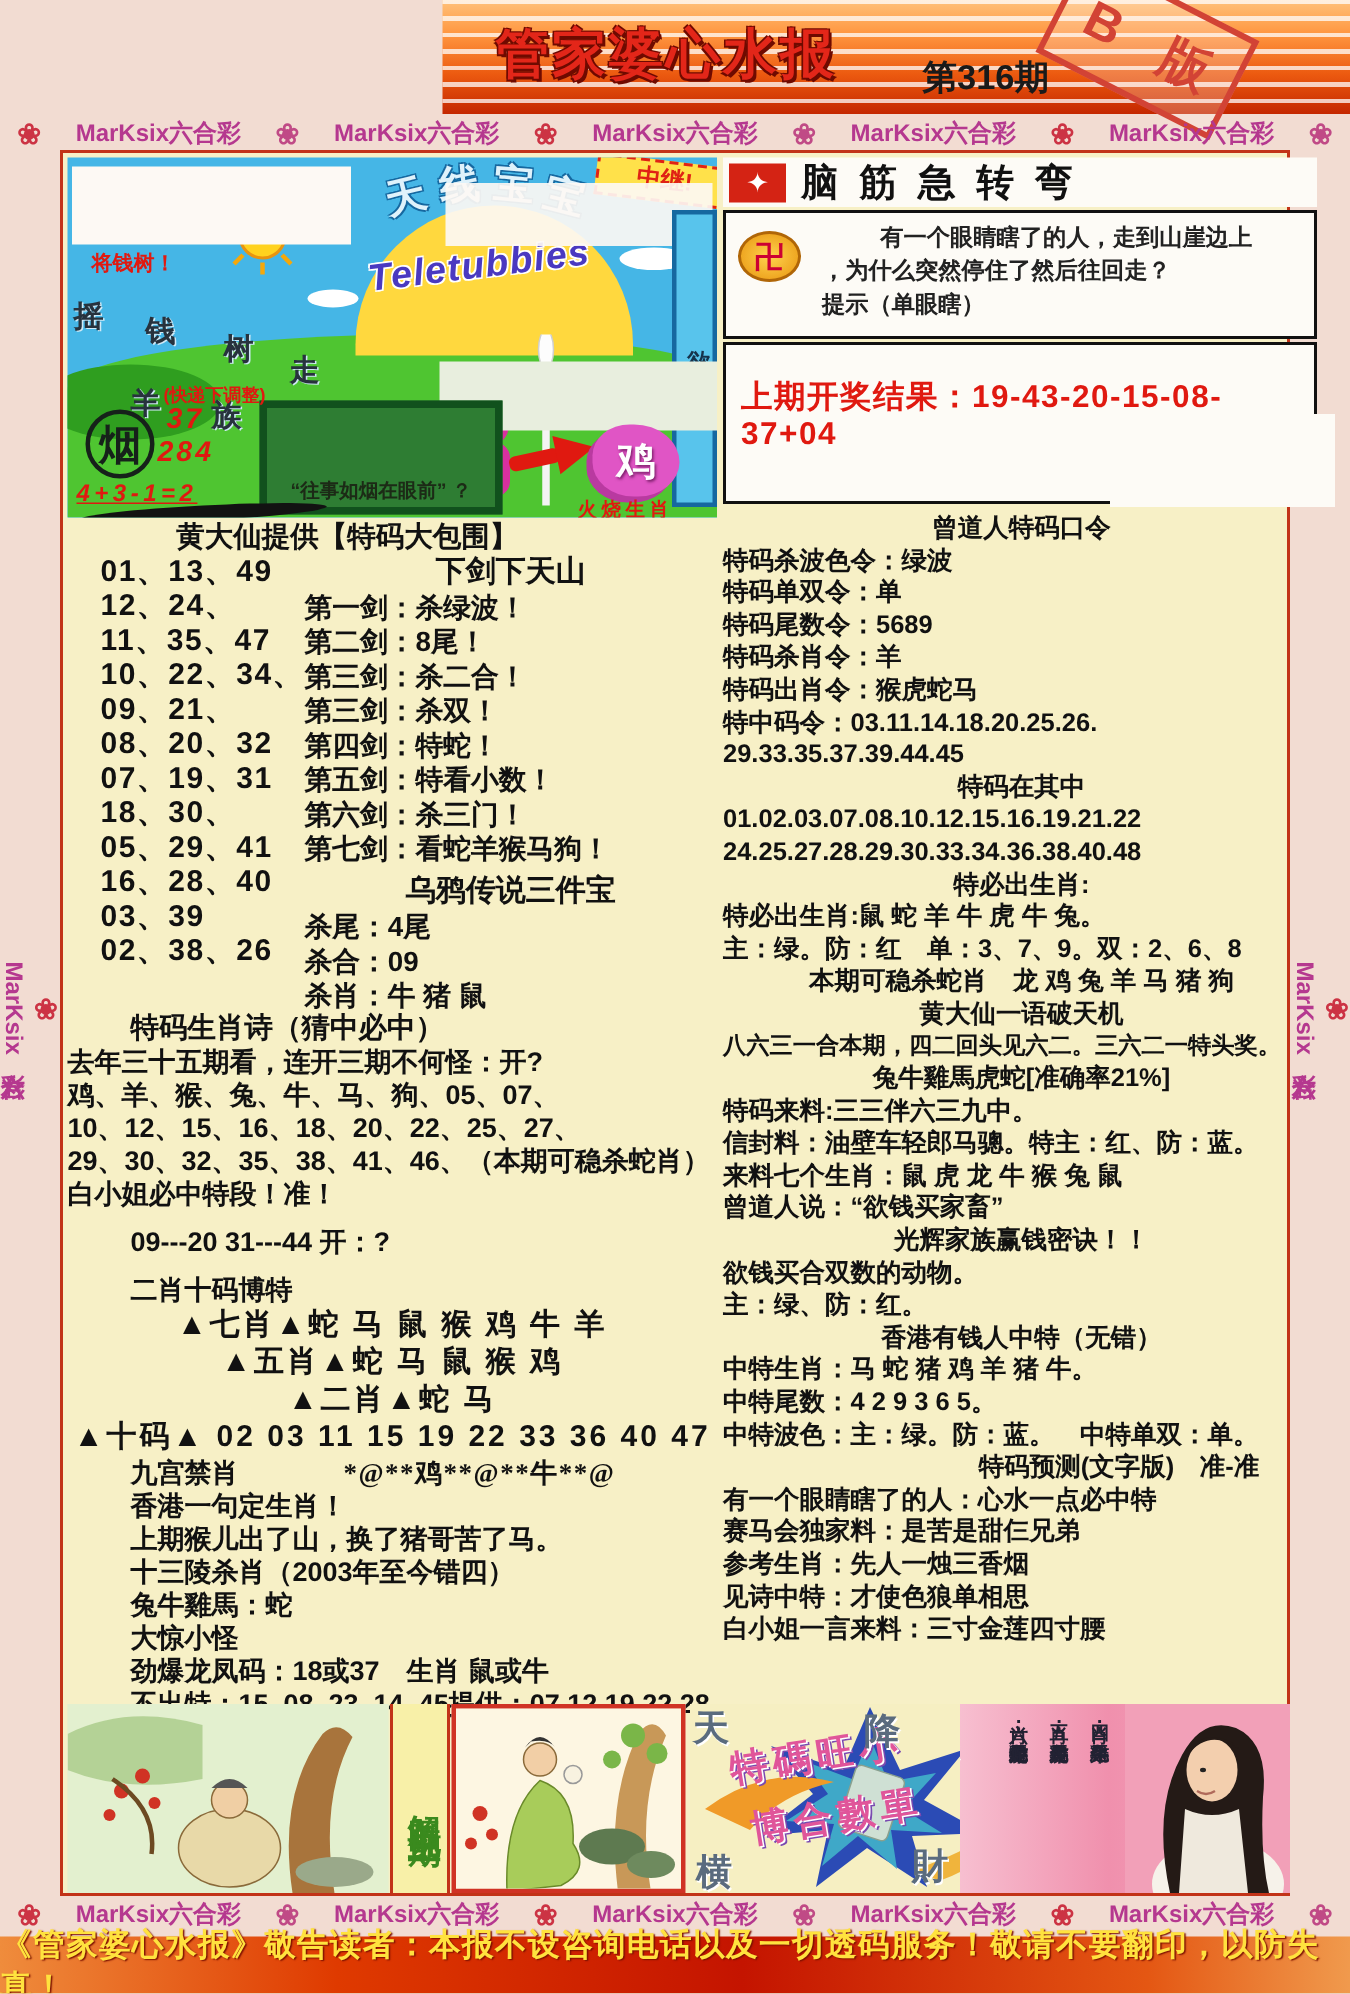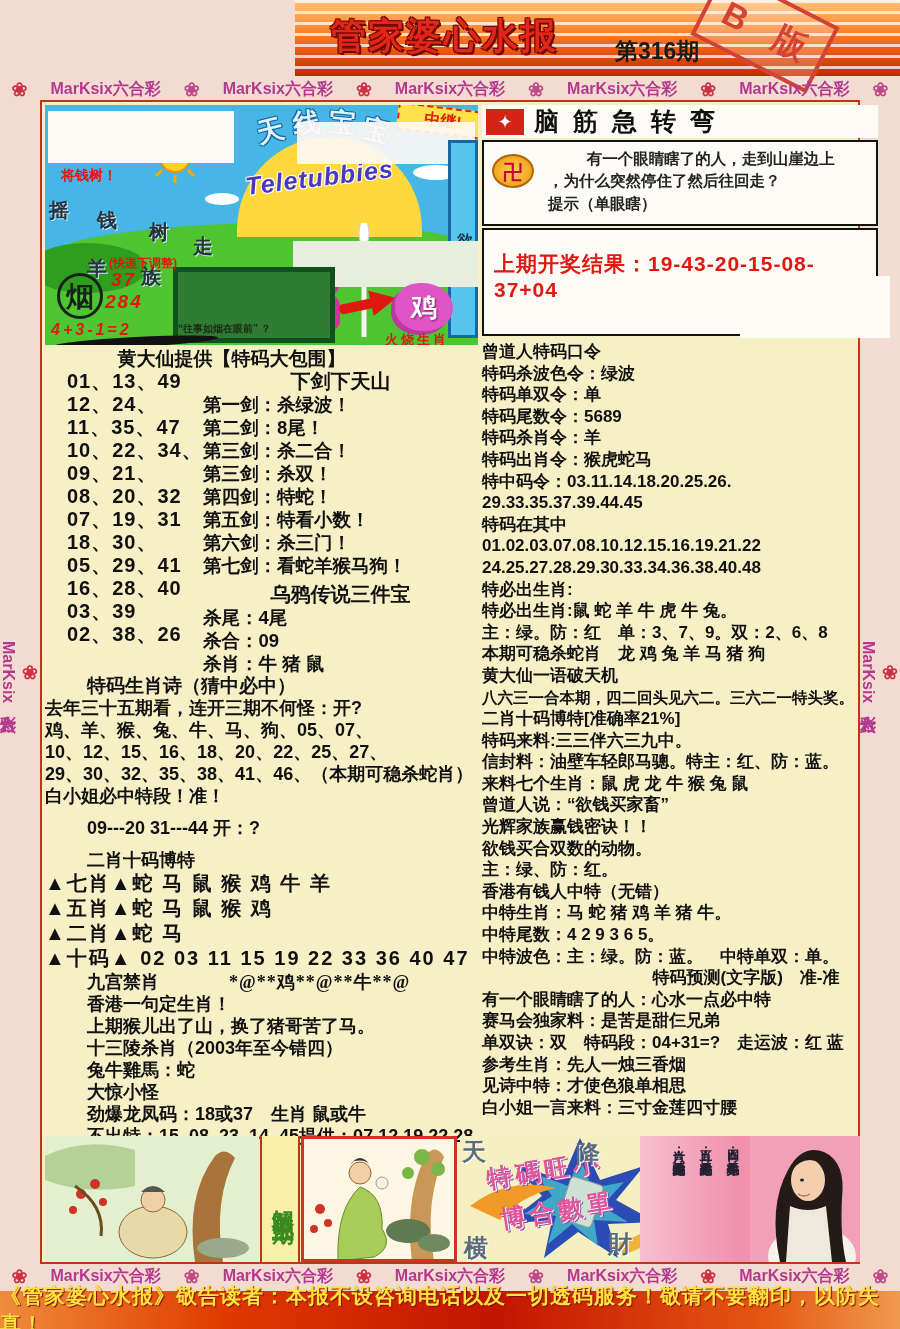--- a/index.html
+++ b/index.html
@@ -46,25 +46,25 @@
   .burst{left:352px;top:2px;width:92px;height:28px;background:#ffe14a;border:2px dashed #e02215;transform:rotate(7deg);
     color:#e02215;font-weight:bold;font-size:16px;text-align:center;line-height:24px;}
   .whitebox{background:#fdf9f4;}
   .palebox{background:#e8eede;}
   .scat{font-size:20px;font-weight:bold;color:#27323d;text-shadow:1px 1px 0 #cfe9f6;}
   .redsmall{color:#e01910;font-weight:bold;font-size:12px;}
   .banner-r{left:403px;top:35px;width:30px;height:198px;background:#58c4ec;border:3px solid #1668a0;
     writing-mode:vertical-rl;text-orientation:upright;font-size:16px;font-weight:bold;color:#16324a;
     text-align:center;letter-spacing:6px;padding-top:6px;}
   .board{left:128px;top:162px;width:162px;height:76px;background:#2e7d33;border:5px solid #11511d;}
-  .board-cap{position:absolute;left:0;bottom:2px;width:100%;font-size:10px;color:#1c2a16;font-weight:bold;}
+  .board-cap{position:absolute;left:0;bottom:2px;width:100%;text-align:center;font-size:13px;color:#1c2a16;font-weight:bold;}
   .yan{left:12px;top:168px;width:46px;height:46px;border:3px solid #16211a;border-radius:50%;
     font-size:28px;font-weight:bold;color:#16211a;text-align:center;line-height:42px;}
   .num-red{color:#e01910;font-weight:bold;font-style:italic;font-size:19px;letter-spacing:2px;}
-  .formula{color:#e01910;font-weight:bold;font-size:16px;letter-spacing:3px;font-style:italic;}
+  .formula{color:#e01910;font-weight:bold;font-size:16px;letter-spacing:3px;font-style:italic;text-decoration:underline;}
   .swoosh{left:8px;top:232px;width:165px;height:10px;background:#121212;border-radius:50%;transform:rotate(-3deg);}
   .rooster{left:350px;top:178px;width:58px;height:48px;background:#e055c5;border-radius:45% 55% 50% 50%;
     box-shadow:-4px 4px 0 #b93aa0;display:flex;align-items:center;justify-content:center;
     font-size:26px;font-weight:bold;color:#fff;text-shadow:1px 1px 2px #7d1f6b;}
   .fire{left:340px;top:226px;font-size:13px;font-weight:bold;color:#e01910;letter-spacing:3px;}
   .cloud{background:#ffffff;border-radius:50%;}
 
   
   .bt-head{left:482px;top:105px;width:396px;height:33px;background:#fdfbf6;display:flex;align-items:center;}
   .bt-icon{width:38px;height:26px;background:#d42314;color:#fff;font-size:18px;text-align:center;line-height:26px;margin:0 10px 0 4px;}
@@ -83,25 +83,25 @@
   .lcol .t{text-align:center;font-size:19px;padding-right:60px;}
   .lc-grid{display:flex;}
   .lc-nums{width:158px;font-size:20px;letter-spacing:1px;padding-left:22px;}
   .lc-nums div{line-height:23px;}
   .lc-swords{flex:1;font-size:18.5px;}
   .lc-swords div{line-height:23px;}
   .lc-swords div:first-child{text-align:center;font-size:20px;}
   .lc-swords div:nth-child(10){text-align:center;font-size:20px;padding-top:6px;}
   .lcol .pl{padding-left:42px;}
   .lcol .pl2{padding-left:0px;}
-  .bote div{font-size:20px;line-height:25px;letter-spacing:2px;}
+  .bote div{font-size:20px;line-height:25px;letter-spacing:2px;text-align:center;}
   .jiugong{display:flex;padding-left:42px;}
   .jiugong span:last-child{margin-left:70px;letter-spacing:1px;font-family:Liberation Serif, serif;}
   .rcol{left:482px;top:341px;width:398px;font-size:17px;font-weight:bold;color:#111;line-height:21.6px;}
-  .rcol .c{text-align:left;}
+  .rcol .c{text-align:center;}
   .rcol .c8{text-align:center;padding-left:130px;}
   .rcol .sm{font-size:15.5px;}
 
   
   .bs-img1{left:45px;top:1136px;width:214px;height:126px;background:#dff0d0;overflow:hidden;}
   .bs-strip{left:260px;top:1136px;width:40px;height:126px;background:#f8f0a8;border-left:2px solid #c23318;border-right:2px solid #c23318;
     writing-mode:vertical-rl;text-orientation:upright;font-size:22px;font-weight:bold;color:#3a8a1e;text-align:center;letter-spacing:3px;padding-top:2px;}
   .bs-img2{left:301px;top:1136px;width:156px;height:126px;background:#fdf6e2;border:3px solid #d03324;overflow:hidden;}
   .bs-star{left:460px;top:1136px;width:250px;height:126px;background:#f6efc2;overflow:hidden;}
   .star-txt{position:absolute;font-size:25px;font-weight:bold;color:#e0559a;letter-spacing:4px;transform:rotate(-9deg);
@@ -346,21 +346,21 @@
         <div>24.25.27.28.29.30.33.34.36.38.40.48</div>
       </div>
     <div class="c">特必出生肖:</div>
     <div>
         <div>特必出生肖:鼠 蛇 羊 牛 虎 牛 兔。</div>
         <div>主：绿。防：红　单：3、7、9。双：2、6、8</div>
       </div>
     <div class="c">本期可稳杀蛇肖　龙 鸡 兔 羊 马 猪 狗</div>
     <div class="c">黄大仙一语破天机</div>
     <div class="sm">八六三一合本期，四二回头见六二。三六二一特头奖。</div>
-    <div class="c">二肖十码博特[准确率21%]</div>
+    <div class="c">兔牛雞馬虎蛇[准确率21%]</div>
     <div>
         <div>特码来料:三三伴六三九中。</div>
         <div>信封料：油壁车轻郎马骢。特主：红、防：蓝。</div>
         <div>来料七个生肖：鼠 虎 龙 牛 猴 兔 鼠</div>
         <div>曾道人说：“欲钱买家畜”</div>
       </div>
     <div class="c">光辉家族赢钱密诀！！</div>
     <div>
         <div>欲钱买合双数的动物。</div>
         <div>主：绿、防：红。</div>
@@ -368,21 +368,20 @@
     <div class="c">香港有钱人中特（无错）</div>
     <div>
         <div>中特生肖：马 蛇 猪 鸡 羊 猪 牛。</div>
         <div>中特尾数：4 2 9 3 6 5。</div>
         <div>中特波色：主：绿。防：蓝。　中特单双：单。</div>
       </div>
     <div class="c8">特码预测(文字版)　准-准</div>
     <div>
         <div>有一个眼睛瞎了的人：心水一点必中特</div>
         <div>赛马会独家料：是苦是甜仨兄弟</div>
-        <div>单双诀：双　特码段：04+31=?　走运波：红 蓝</div>
         <div>参考生肖：先人一烛三香烟</div>
         <div>见诗中特：才使色狼单相思</div>
         <div>白小姐一言来料：三寸金莲四寸腰</div>
       </div>
   </div>
 
   <div class="abs bs-img1">
     <svg width="214" height="126">
       <rect width="214" height="126" fill="#e3f0cf"></rect>
       <path d="M0,20 Q40,0 90,14 L90,50 Q40,60 0,44 Z" fill="#9fc57e" opacity=".7"></path>

